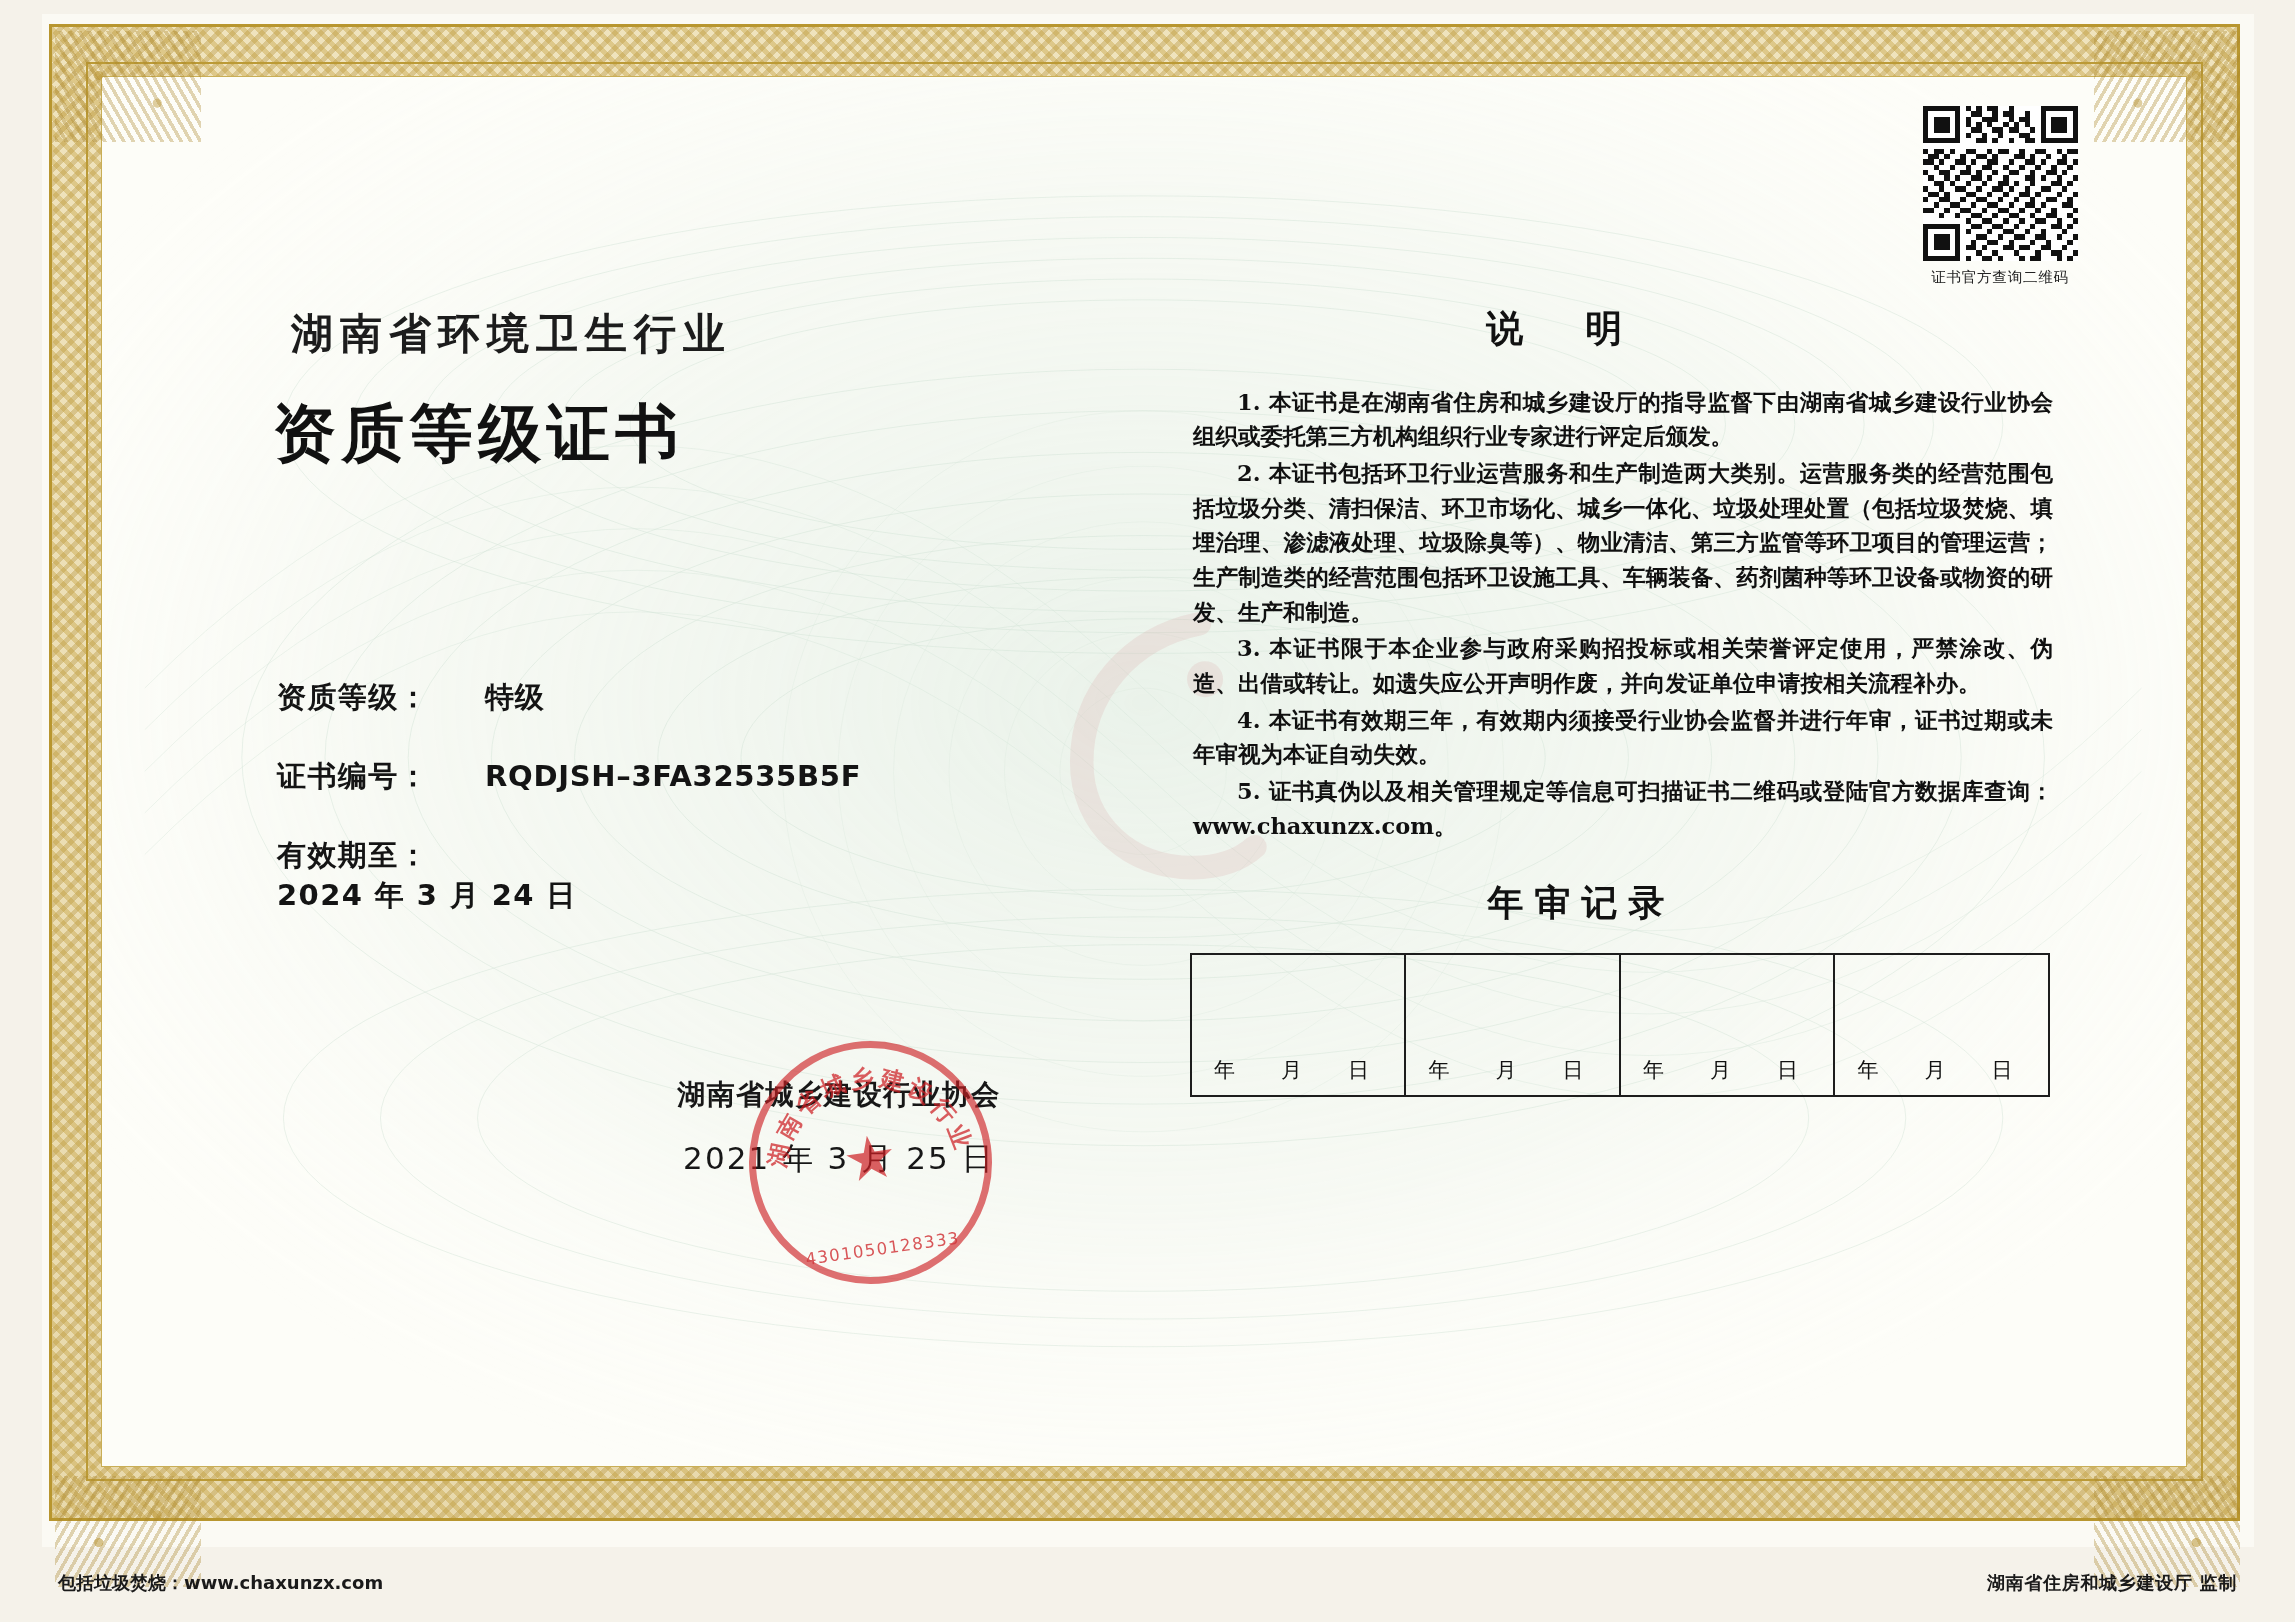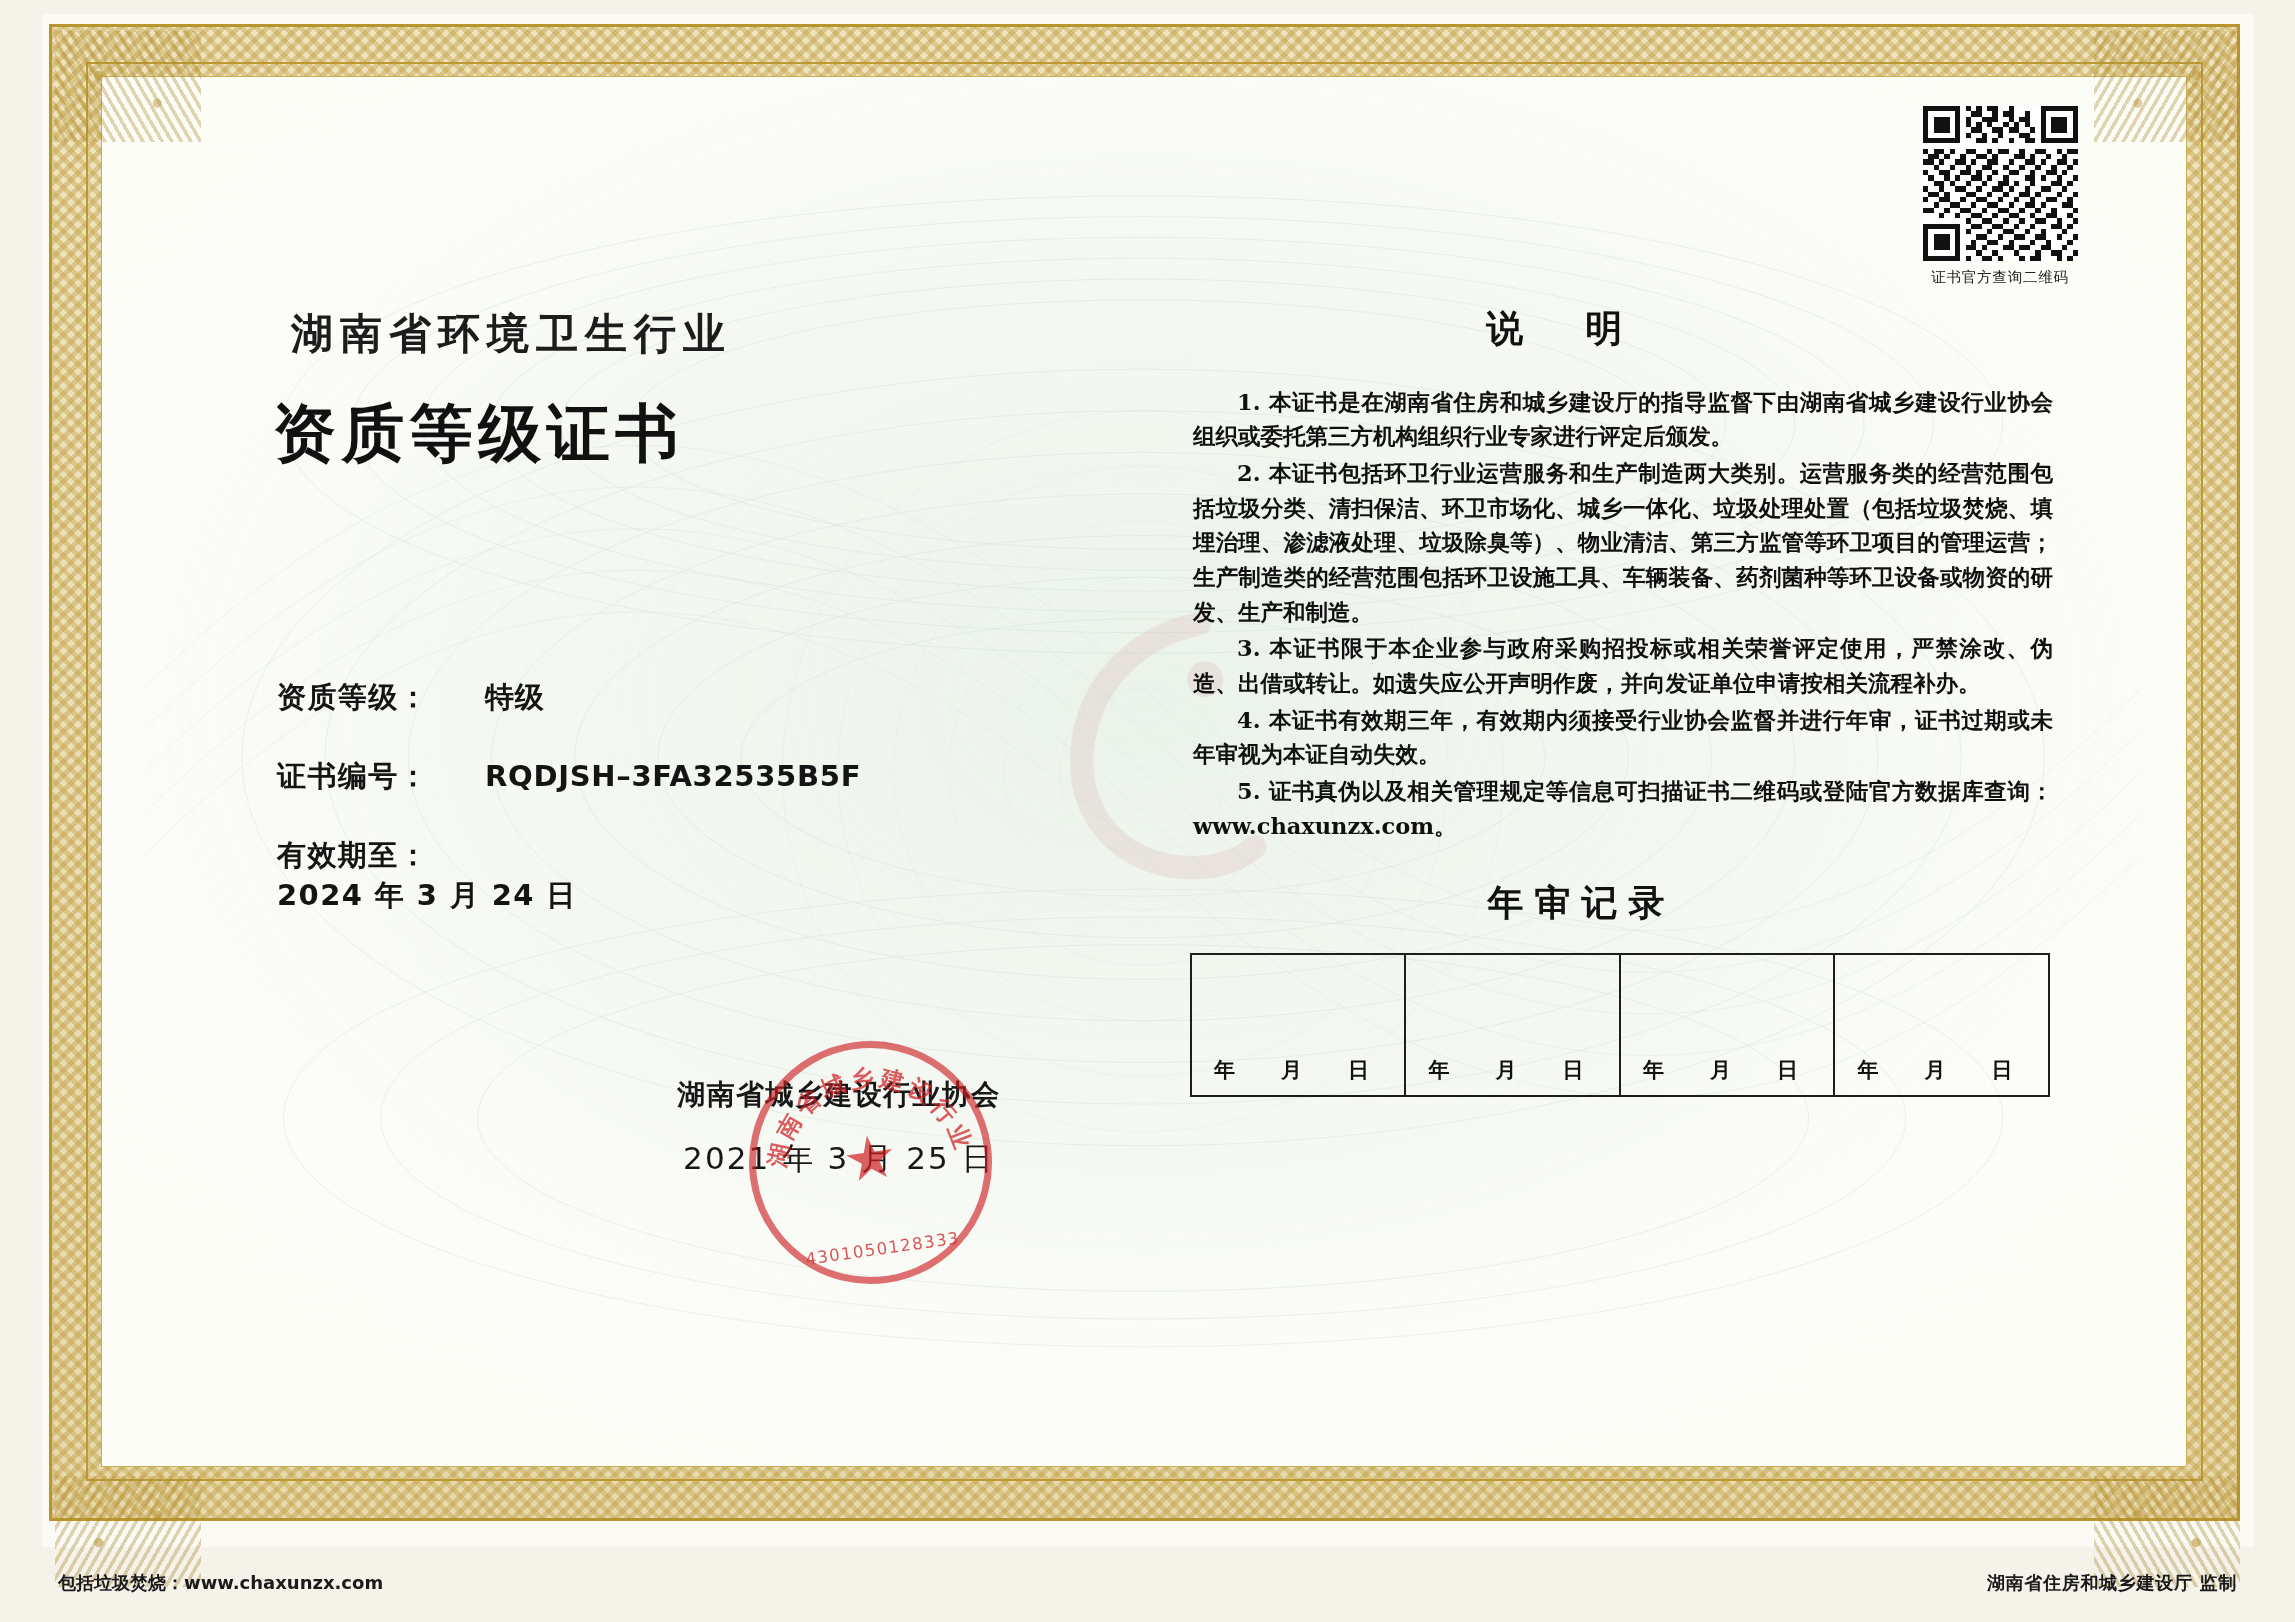--- a/index.html
+++ b/index.html
@@ -136,21 +136,21 @@
     text-align:center;font-size:36px;font-weight:700;color:#111;
     letter-spacing:11px;margin-top:36px;margin-left:-83px;
   }
   .review-table{
     margin-top:25px;margin-left:-3.5px;
     width:860px;height:144px;border-collapse:collapse;
   }
   .review-table td{
     border:2.1px solid #1d1d1d;width:25%;vertical-align:bottom;
     text-align:center;padding-bottom:11px;
-    font-size:21px;font-weight:700;letter-spacing:12.5px;color:#111;
+    font-size:21px;font-weight:400;letter-spacing:12.5px;color:#111;
   }
 
   
   .footer-left{
     position:absolute;left:58px;bottom:28px;font-size:18px;color:#1a1a1a;
     font-weight:700;
   }
   .footer-right{
     position:absolute;right:58px;bottom:28px;font-size:18px;color:#1a1a1a;
     font-weight:700;letter-spacing:0.7px;

